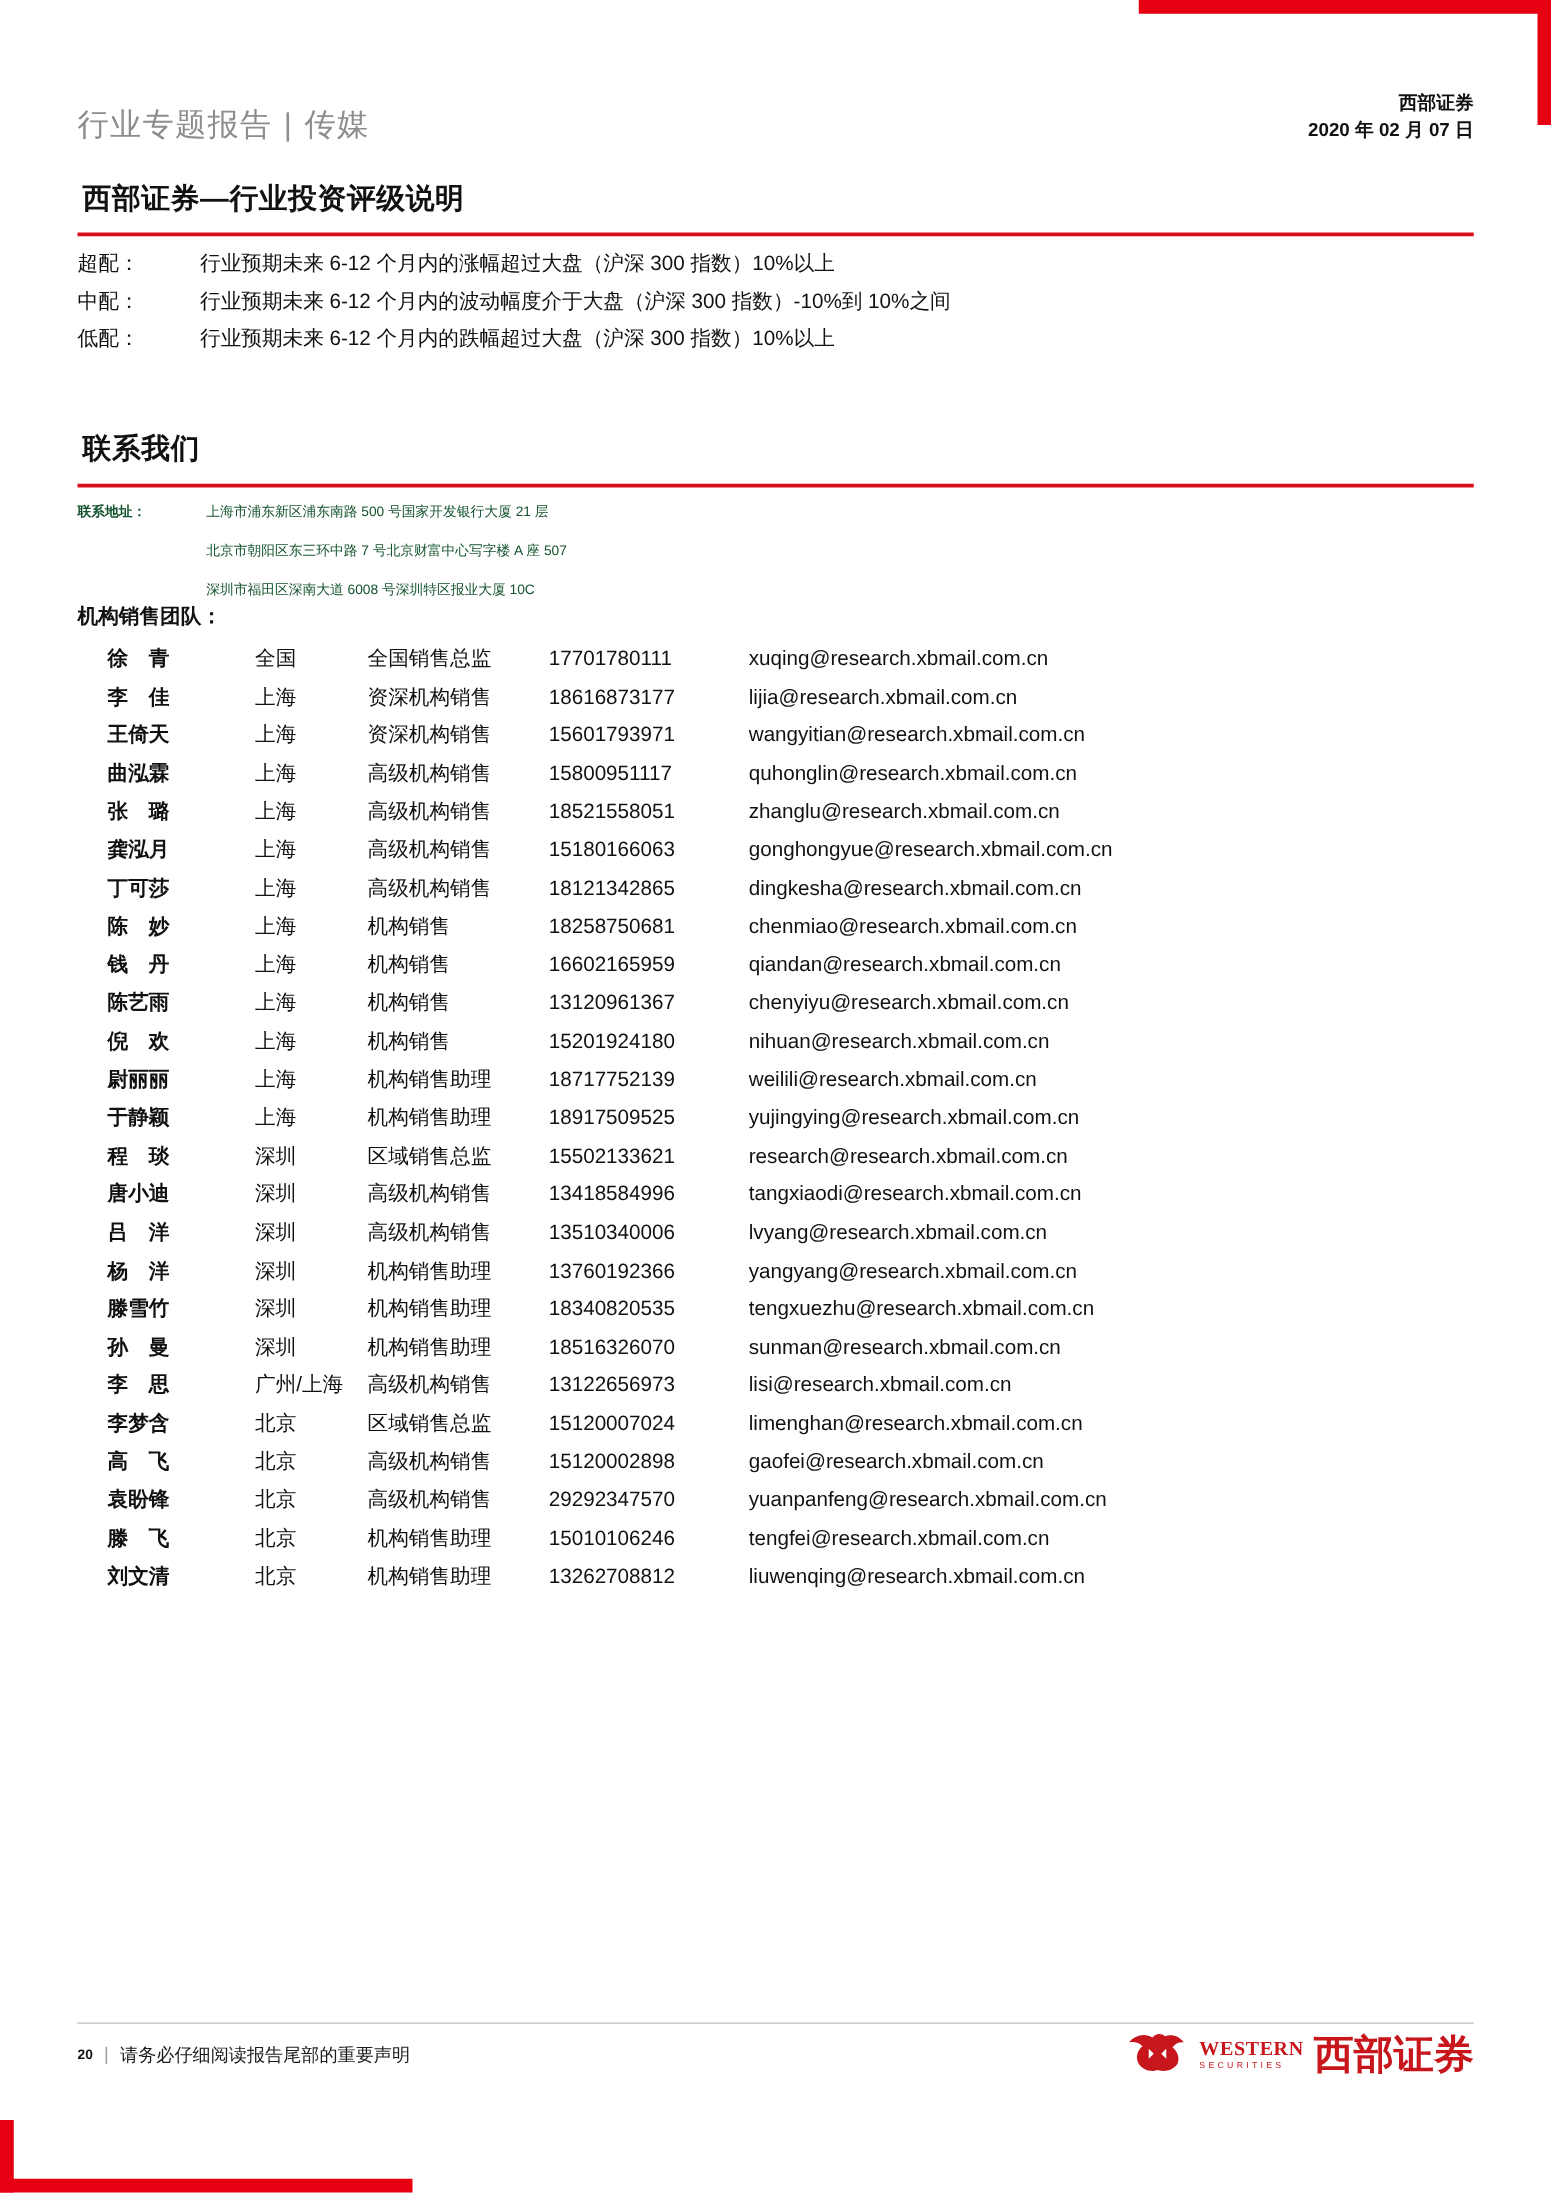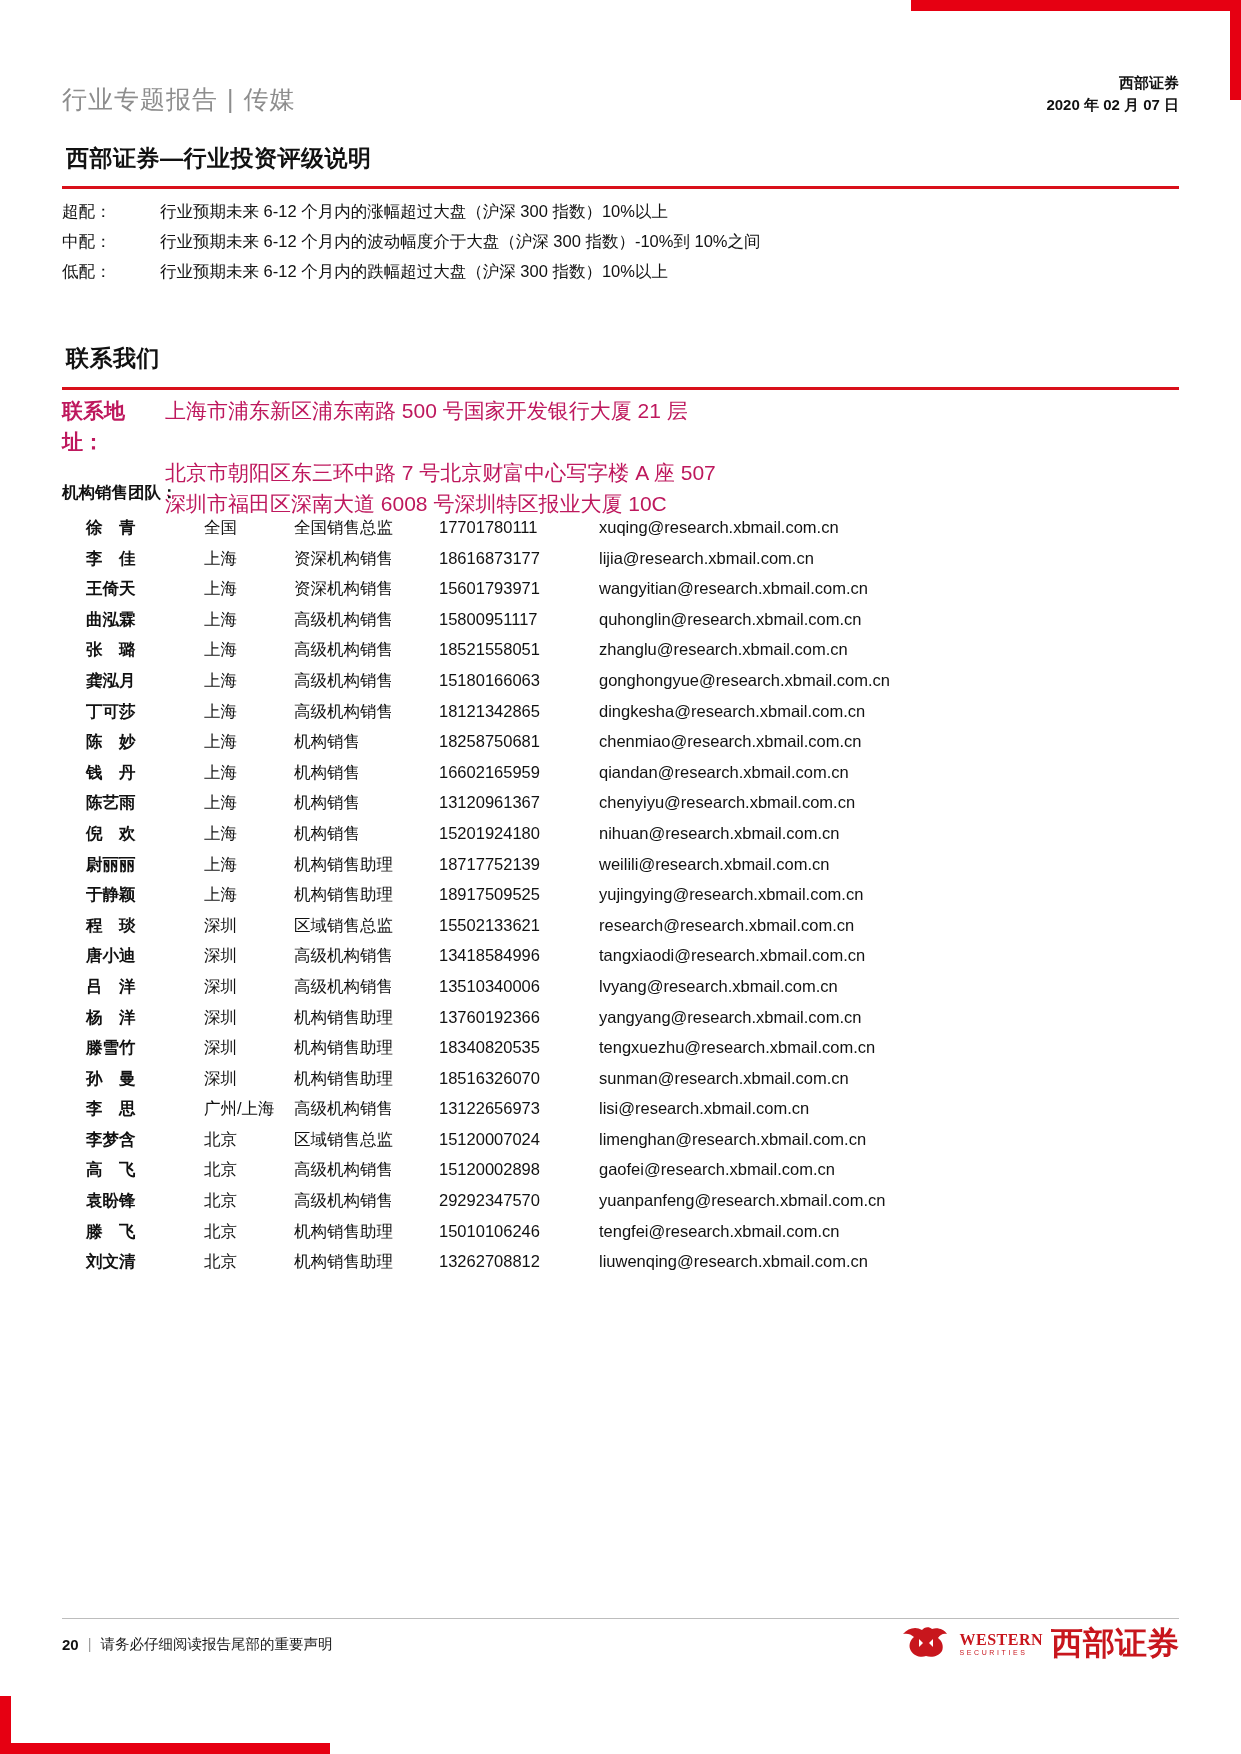--- a/index.html
+++ b/index.html
@@ -82,23 +82,23 @@
     color: #111;
   }
   .rating-label { width: 98px; flex: none; }
   .rating-desc  { flex: 1; }
 
   
   .addr-block { position: absolute; left: 62px; right: 62px; }
   .addr-row {
     display: flex;
     align-items: baseline;
-    font-size: 21px;
+    font-size: 11px;
     line-height: 31px;
-    color: #be185d;
+    color: #14532d;
   }
   .addr-key {
     width: 103px;
     flex: none;
     font-weight: bold;
   }
   .addr-val { flex: 1; }
 
   .team-heading {
     position: absolute;
@@ -149,21 +149,21 @@
     justify-content: space-between;
   }
   .footer-left {
     display: flex;
     align-items: center;
     font-size: 14.5px;
     color: #111;
   }
   .footer-page {
     font-weight: bold;
-    font-size: 15px;
+    font-size: 11px;
     margin-right: 9px;
   }
   .footer-bar {
     color: #9a9a9a;
     margin-right: 9px;
     font-weight: 300;
   }
   .footer-note { color: #1a1a1a; }
 
   

